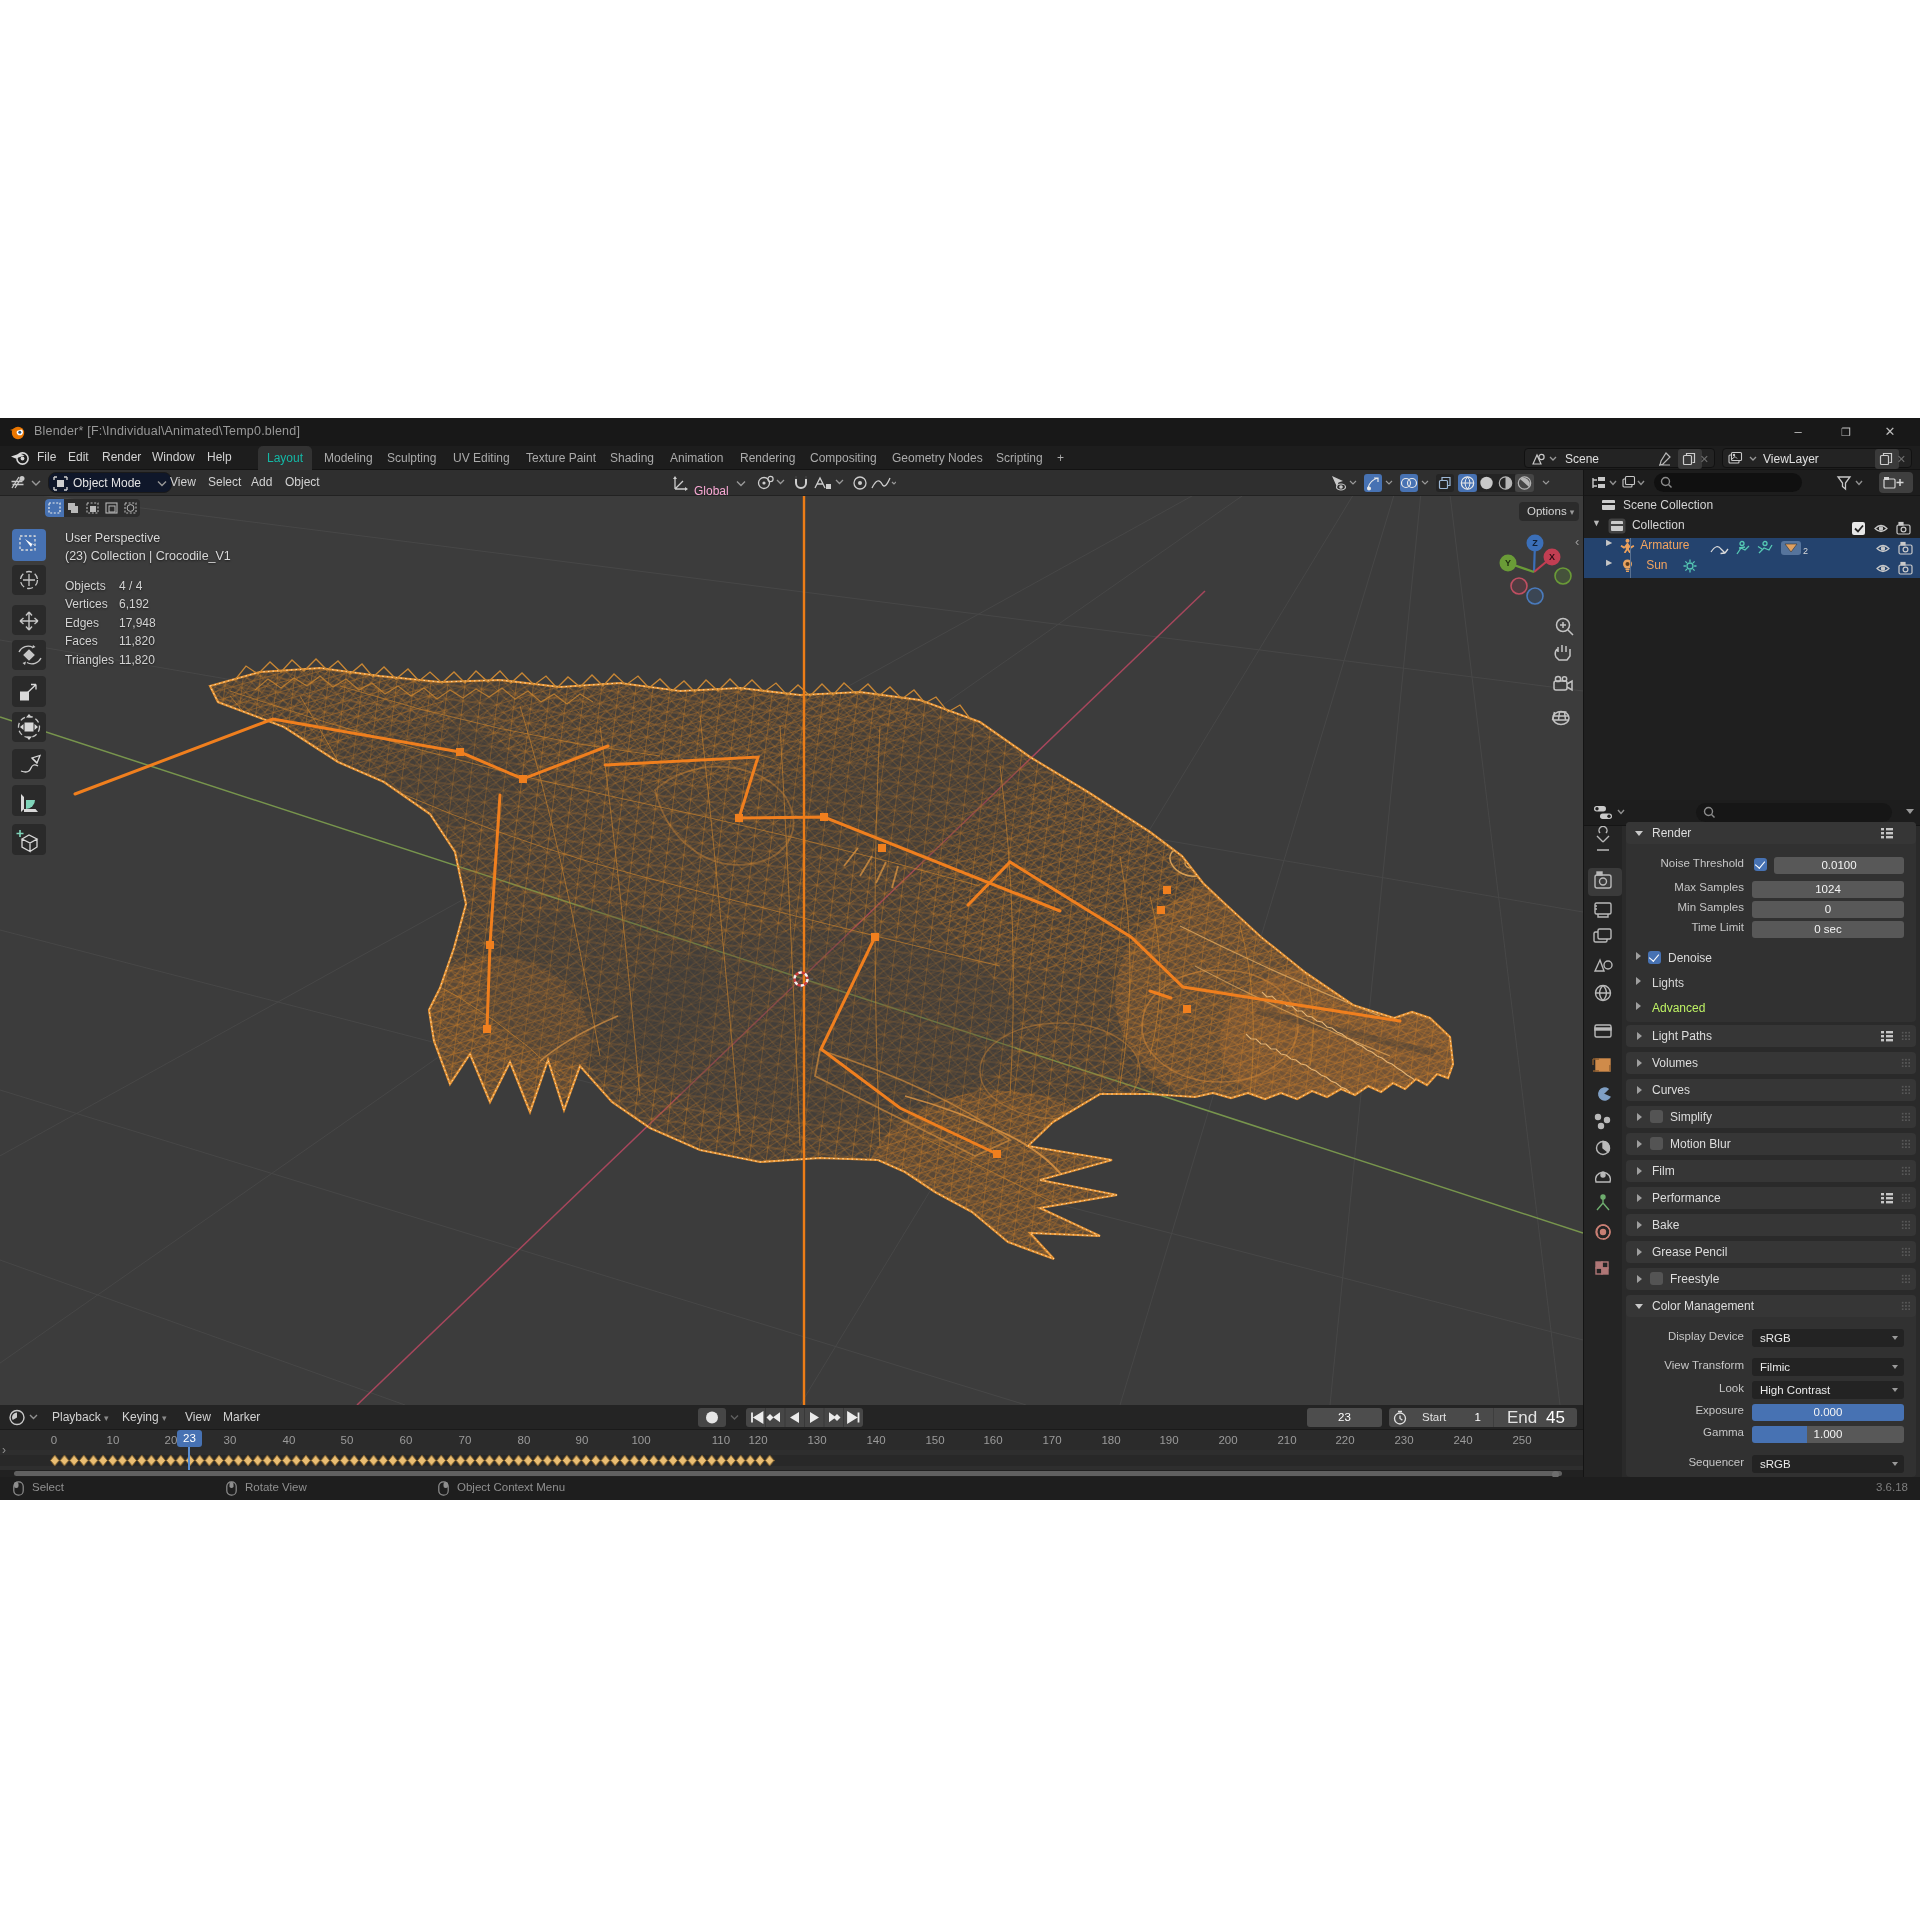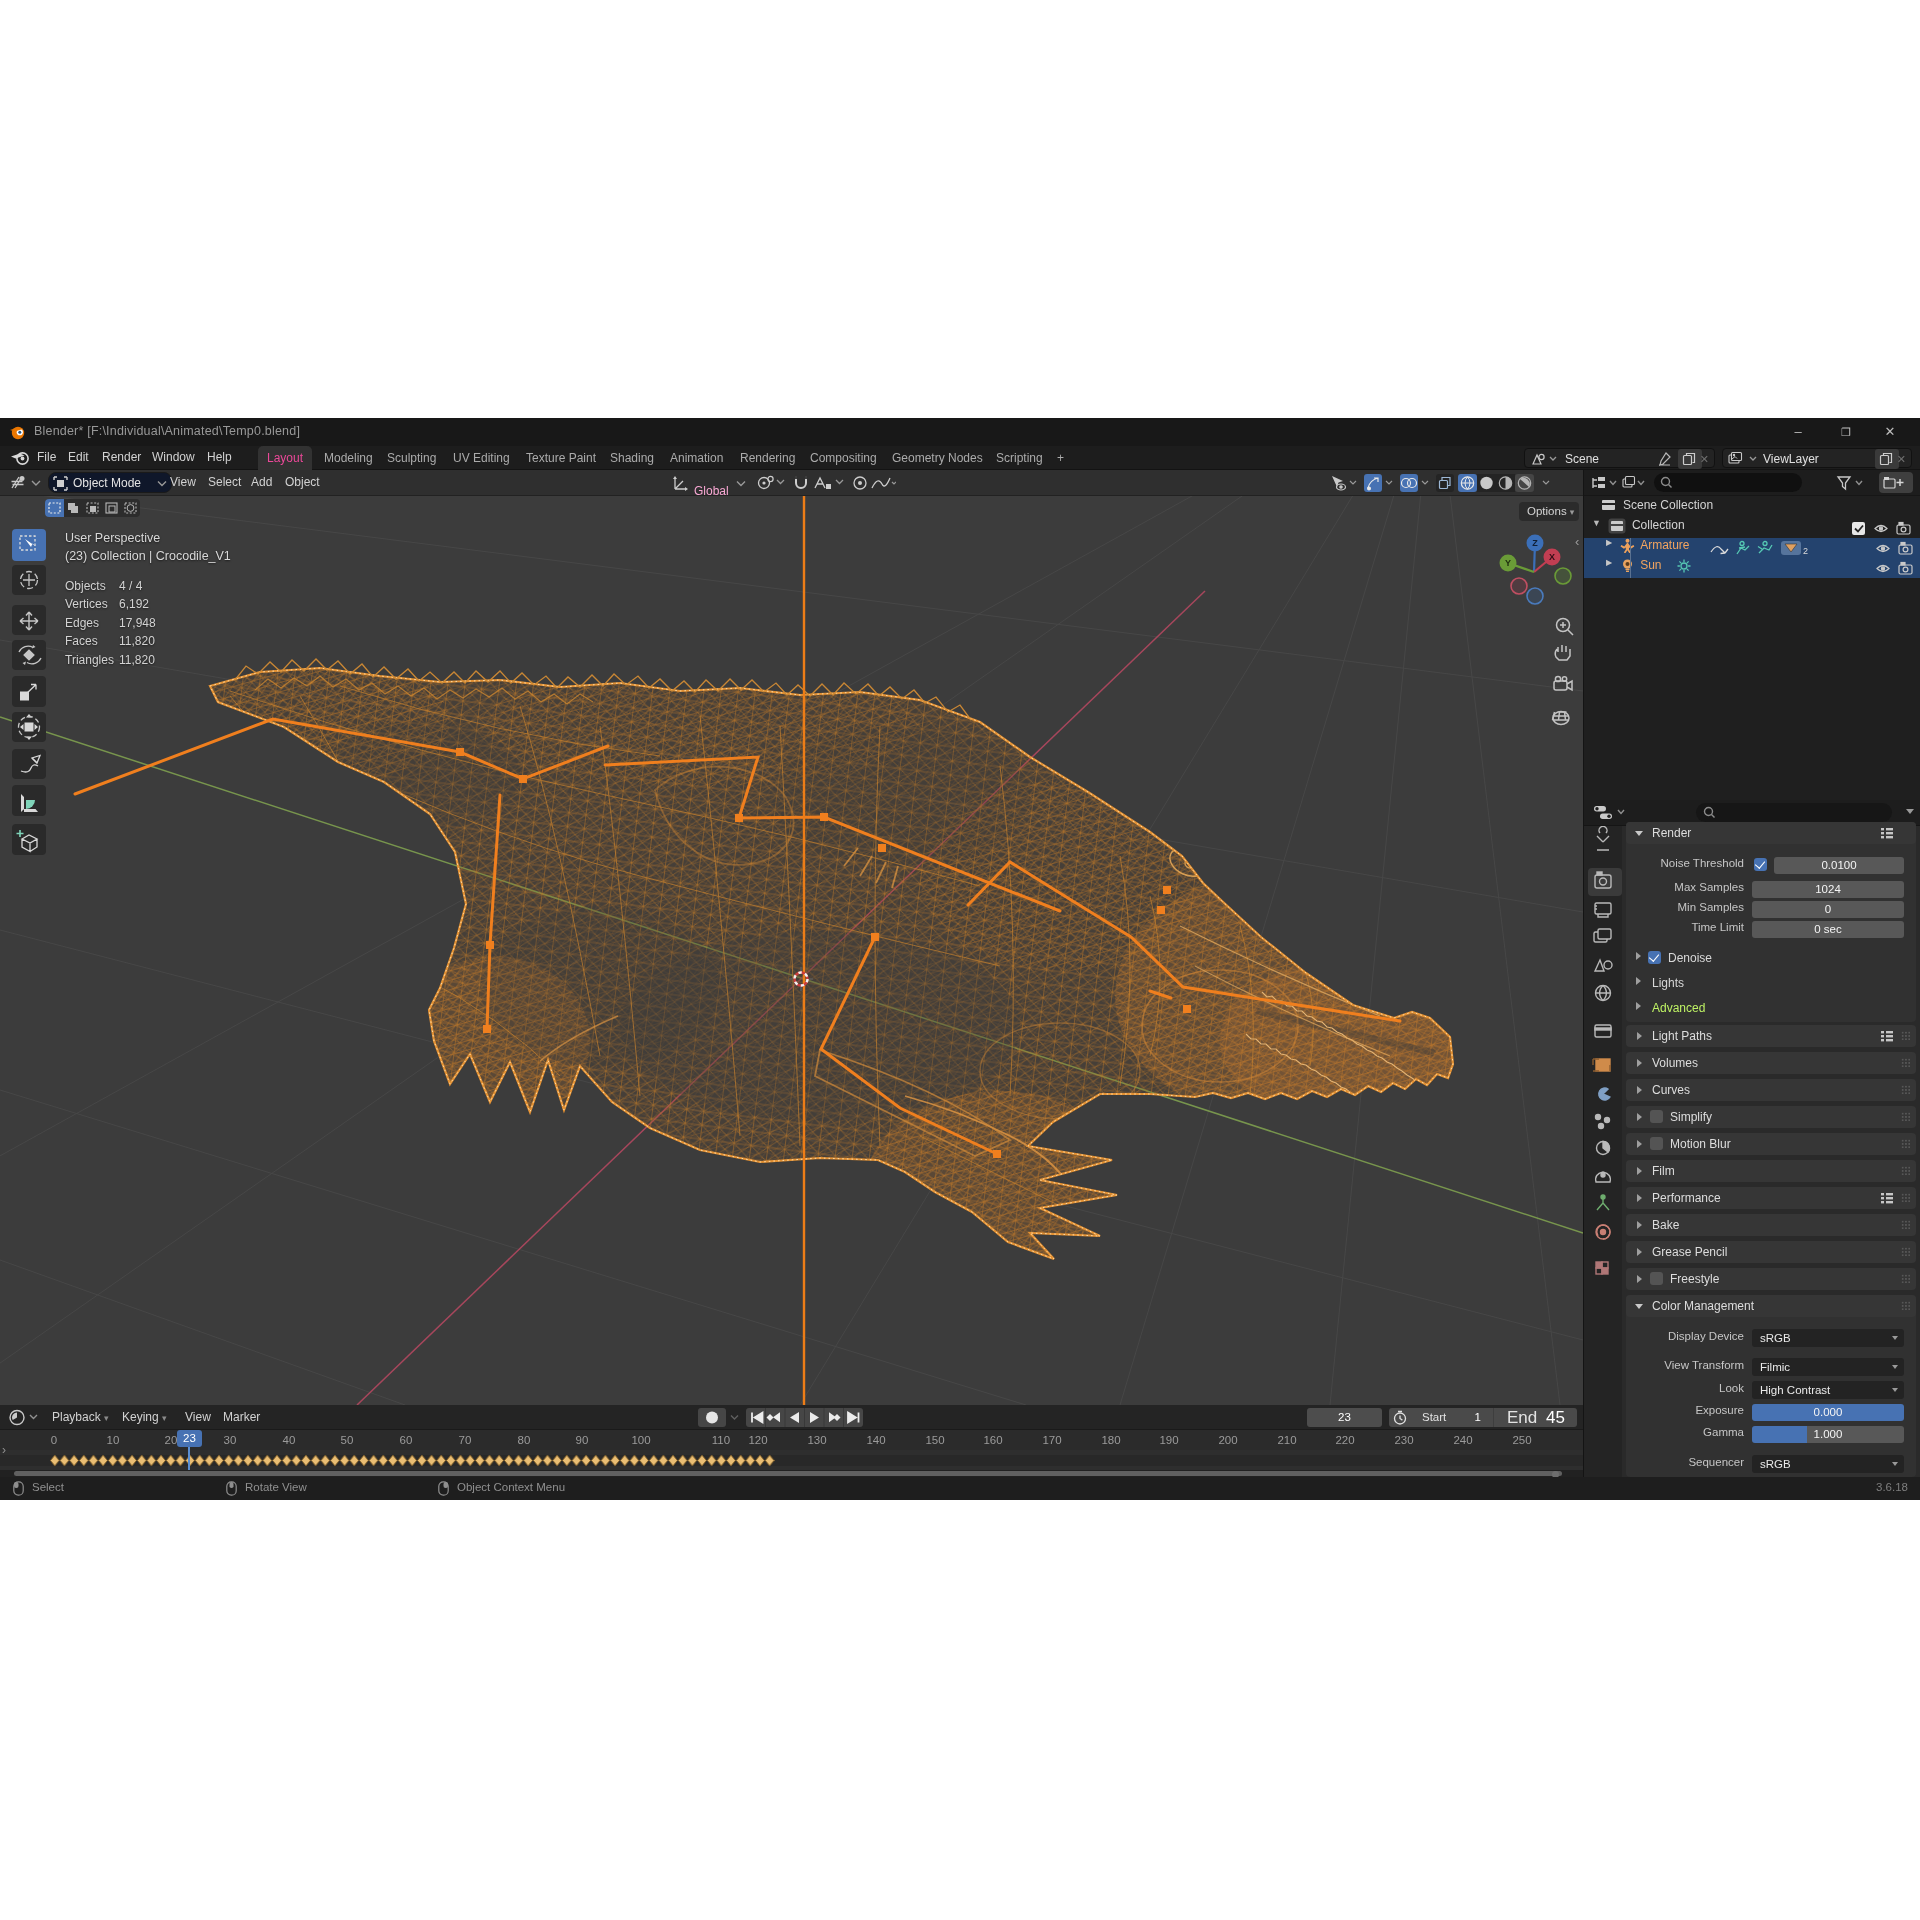--- a/index.html
+++ b/index.html
@@ -7,21 +7,21 @@
   .abs{position:absolute}
   #win{position:absolute;left:0;top:418px;width:1920px;height:1082px;background:#2a2a2a;font-size:12px;color:#cfcfcf}
   
   #titlebar{position:absolute;left:0;top:0;width:1920px;height:28px;background:#181818}
   #titlebar .t{position:absolute;left:34px;top:6px;color:#989898;font-size:12.5px;letter-spacing:.2px}
   .wbtn{position:absolute;top:0;width:44px;height:28px;color:#bdbdbd;text-align:center;line-height:28px;font-size:13px}
   
   #topbar{position:absolute;left:0;top:28px;width:1920px;height:24px;background:#1d1d1d;border-bottom:1px solid #131313}
   .menu{position:absolute;top:4px;color:#d2d2d2;font-size:12px}
   .tab{position:absolute;top:0;height:24px;line-height:24px;color:#ababab;font-size:12px;padding:0 9px;border-radius:5px 5px 0 0}
-  .tab.act{background:#323232;color:#ec4899}
+  .tab.act{background:#323232;color:#14b8a6}
   
   #vpheader{position:absolute;left:0;top:52px;width:1583px;height:26px;background:#2f2f2f;border-bottom:1px solid #222}
   #viewport{position:absolute;left:0;top:78px;width:1583px;height:909px;background:#3c3c3c;overflow:hidden}
   
   #outliner{position:absolute;left:1584px;top:52px;width:336px;height:330px;background:#1f1f1f}
   #oheader{position:absolute;left:0;top:0;width:336px;height:26px;background:#1d1d1d;border-bottom:1px solid #161616}
   #props{position:absolute;left:1584px;top:382px;width:336px;height:677px;background:#2a2a2a}
   
   #timeline{position:absolute;left:0;top:987px;width:1583px;height:72px;background:#262626}
   
@@ -543,21 +543,21 @@
     <div class="abs f" style="left:0;top:88px;width:336px;height:20px;background:#24436e">
       <span style="margin-left:22px;color:#c7c7c7;font-size:8px">▶</span>
       <svg style="margin-left:8px" width="15" height="15" viewBox="0 0 15 15">
           <g fill="#e8a35f">
             <circle cx="7.5" cy="6" r="4.5"></circle>
             <rect x="5.5" y="10.5" width="4" height="1.6"></rect>
             <rect x="6" y="12.6" width="3" height="1.4"></rect>
             <circle cx="7.5" cy="6" r="2" fill="#5a3c1e"></circle>
           </g>
         </svg>
-      <span style="margin-left:5px;color:#f3a45f">Sun</span>
+      <span style="margin-left:11px;color:#f3a45f">Sun</span>
       <svg style="margin-left:14px" width="16" height="16" viewBox="0 0 16 16">
           <g stroke="#56c9b4" stroke-width="1.3" fill="none">
             <circle cx="8" cy="8" r="3"></circle>
             <path d="M8,1.5 v2.4 M8,12.1 v2.4 M1.5,8 h2.4 M12.1,8 h2.4 M3.4,3.4 l1.7,1.7 M10.9,10.9 l1.7,1.7 M12.6,3.4 l-1.7,1.7 M5.1,10.9 l-1.7,1.7"></path>
           </g>
         </svg>
       <svg class="abs" style="left:291px;top:3px" width="45" height="15" viewBox="0 0 45 15">
         <g stroke="#c9c9c9" stroke-width="1.2" fill="none">
             <path d="M2,7.5 q6,-6 12,0 q-6,6 -12,0 Z"></path>
             <circle cx="8" cy="7.5" r="1.6" fill="#c9c9c9"></circle>

